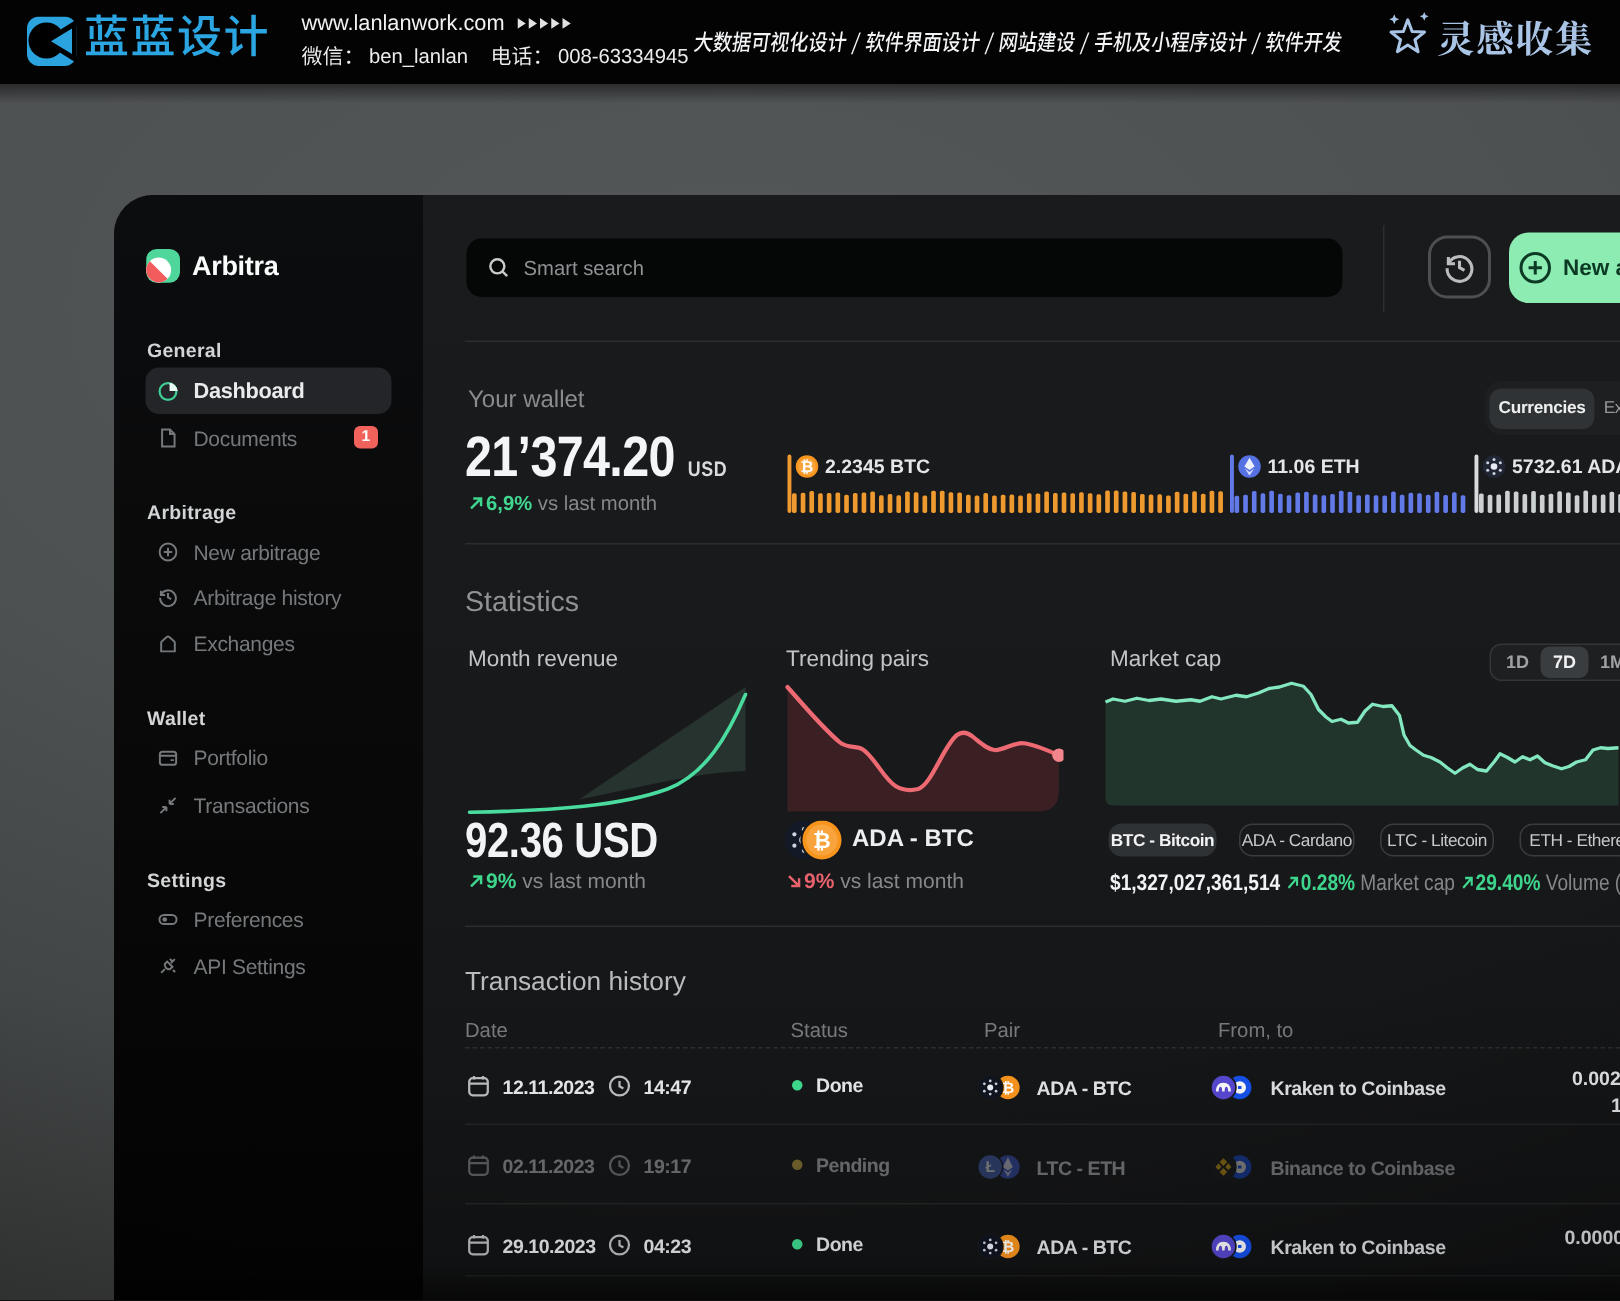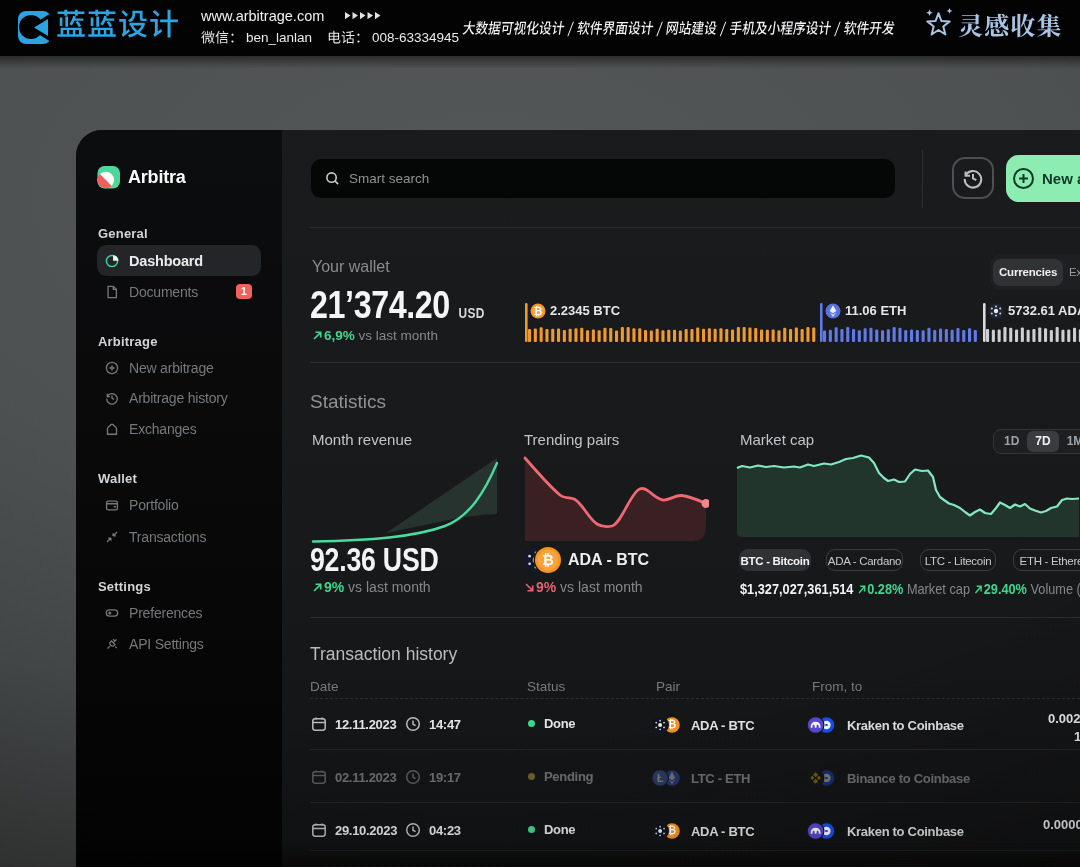--- a/index.html
+++ b/index.html
@@ -539,21 +539,21 @@
   <svg style="position:absolute; left:56px; top:0px;" width="140" height="50" viewBox="0 0 140 50">
       <g transform="translate(0 35)">
         <g fill="#2ba6e2">
           <path transform="translate(0.0 0) scale(0.03000 -0.03000)" d="M55 780H948V700H55ZM278 844H372V644H278ZM630 844H724V642H630ZM572 552H910V473H572ZM44 21H958V-60H44ZM154 243H855V-3H763V168H642V-3H562V168H441V-3H361V168H242V-3H154ZM574 638 663 620Q640 532 603 451Q566 370 521 315Q512 322 498 332Q484 341 470 351Q455 360 444 366Q489 416 522 488Q556 560 574 638ZM651 429 724 466Q747 442 768 413Q790 384 807 355Q824 326 834 303L757 260Q749 285 732 314Q715 344 694 374Q674 404 651 429ZM310 620H402V274H310ZM125 587H214V298H125Z"></path>
           <path transform="translate(31.0 0) scale(0.03000 -0.03000)" d="M55 780H948V700H55ZM278 844H372V644H278ZM630 844H724V642H630ZM572 552H910V473H572ZM44 21H958V-60H44ZM154 243H855V-3H763V168H642V-3H562V168H441V-3H361V168H242V-3H154ZM574 638 663 620Q640 532 603 451Q566 370 521 315Q512 322 498 332Q484 341 470 351Q455 360 444 366Q489 416 522 488Q556 560 574 638ZM651 429 724 466Q747 442 768 413Q790 384 807 355Q824 326 834 303L757 260Q749 285 732 314Q715 344 694 374Q674 404 651 429ZM310 620H402V274H310ZM125 587H214V298H125Z"></path>
           <path transform="translate(62.0 0) scale(0.03000 -0.03000)" d="M112 771 174 828Q201 806 231 779Q261 752 288 726Q315 699 331 678L266 611Q250 633 225 661Q199 689 169 718Q140 747 112 771ZM170 -67 150 17 171 51 363 201Q369 182 379 158Q390 135 398 122Q330 68 288 35Q246 1 222 -18Q199 -37 188 -48Q177 -59 170 -67ZM40 533H219V442H40ZM506 810H772V722H506ZM383 406H845V317H383ZM816 406H833L849 409L907 384Q876 282 824 205Q771 128 702 72Q632 16 549 -22Q465 -61 373 -84Q367 -65 354 -41Q341 -16 329 -1Q413 16 490 49Q568 81 632 130Q696 178 744 243Q791 309 816 391ZM497 336Q536 250 603 182Q671 114 763 67Q855 20 968 -2Q958 -12 947 -27Q936 -42 926 -57Q916 -73 910 -86Q735 -44 611 57Q488 157 417 308ZM482 810H570V697Q570 649 556 599Q543 548 505 502Q467 457 395 423Q389 433 378 446Q366 460 354 473Q342 486 333 492Q398 521 429 556Q461 590 471 627Q482 664 482 700ZM728 810H818V583Q818 562 821 553Q824 544 836 544Q842 544 854 544Q866 544 878 544Q891 544 897 544Q908 544 923 546Q938 547 947 550Q949 532 951 509Q953 486 955 470Q945 466 930 465Q914 464 899 464Q891 464 877 464Q862 464 848 464Q834 464 828 464Q787 464 765 476Q744 488 736 515Q728 542 728 585ZM170 -67Q167 -55 158 -40Q150 -25 140 -10Q130 5 121 13Q132 21 143 34Q155 47 163 66Q171 84 171 108V533H263V35Q263 35 249 24Q235 14 217 -3Q199 -19 184 -36Q170 -54 170 -67Z"></path>
           <path transform="translate(93.0 0) scale(0.03000 -0.03000)" d="M128 769 188 830Q216 808 248 782Q279 755 308 729Q336 702 352 681L289 612Q272 633 245 661Q218 689 187 717Q156 746 128 769ZM192 -71 172 21 197 56 406 201Q409 188 414 172Q420 156 426 140Q432 125 436 115Q363 63 318 30Q273 -2 248 -22Q223 -41 211 -52Q199 -63 192 -71ZM43 533H256V439H43ZM370 520H963V422H370ZM618 841H718V-84H618ZM192 -71Q189 -59 180 -42Q172 -25 162 -9Q152 7 144 16Q160 27 178 49Q196 72 196 105V533H292V27Q292 27 282 21Q271 14 257 3Q242 -8 228 -21Q213 -35 203 -47Q192 -60 192 -71Z"></path>
         </g>
       </g>
     </svg>
-  <div id="url1">www.arbitrage.com</div>
+  <div id="url1">www.lanlanwork.com</div>
   <svg style="position:absolute; left:345px; top:12px;" width="42" height="8" viewBox="0 0 42 8">
       <g fill="#e2e2e2">
         <path d="M0.0 0 L5.5 3.6 L0.0 7.2 Z"></path>
         <path d="M7.5 0 L13.0 3.6 L7.5 7.2 Z"></path>
         <path d="M15.0 0 L20.5 3.6 L15.0 7.2 Z"></path>
         <path d="M22.5 0 L28.0 3.6 L22.5 7.2 Z"></path>
         <path d="M30.0 0 L35.5 3.6 L30.0 7.2 Z"></path>
       </g>
     </svg>
   <svg style="position:absolute; left:201px; top:0px;" width="48" height="50" viewBox="0 0 48 50">

